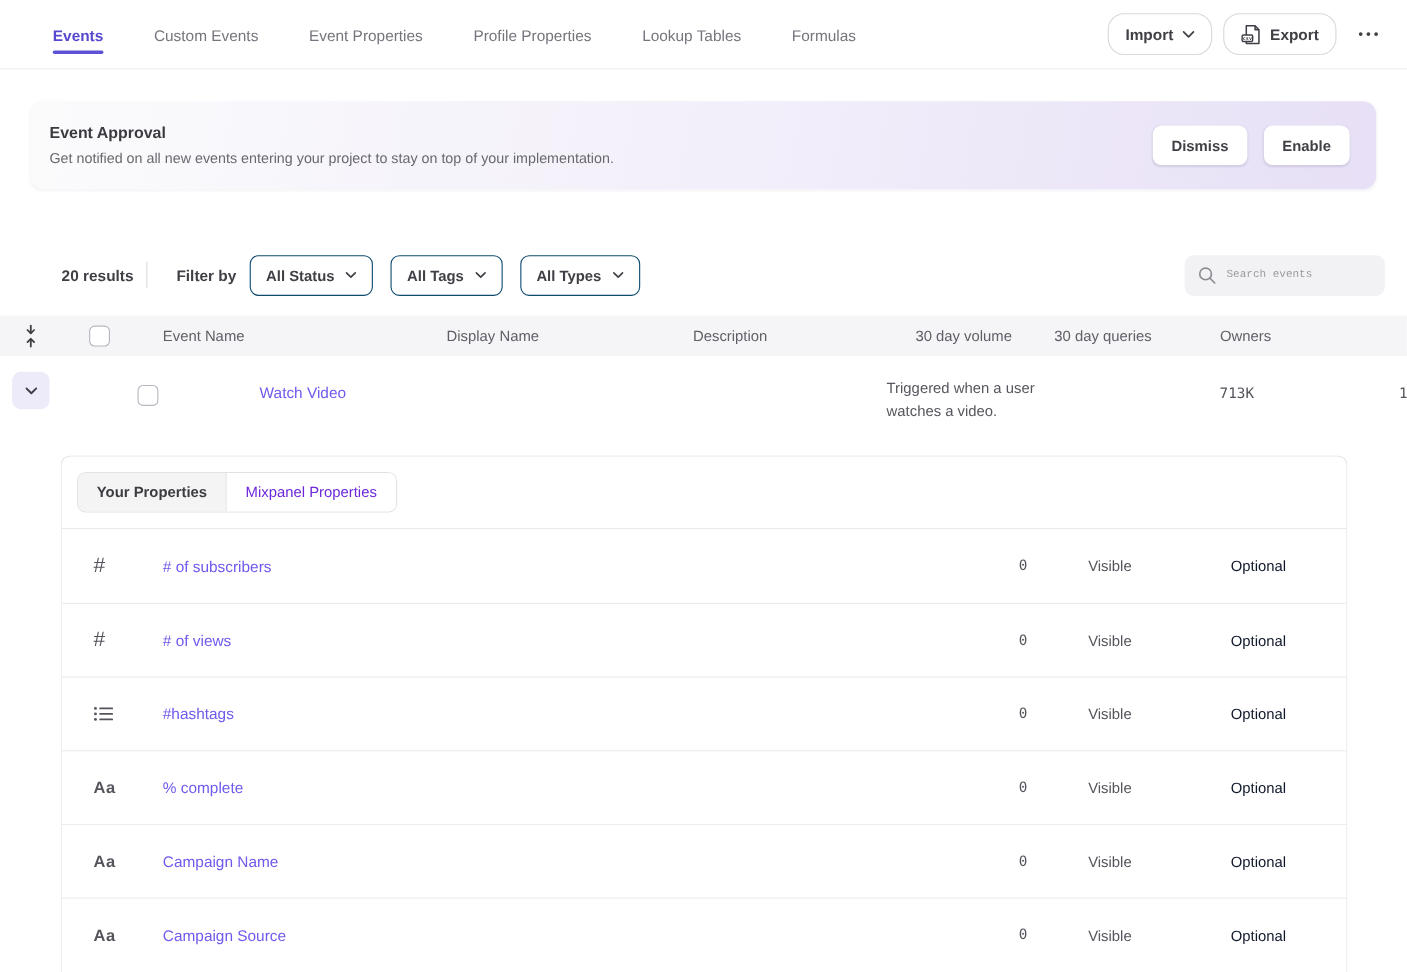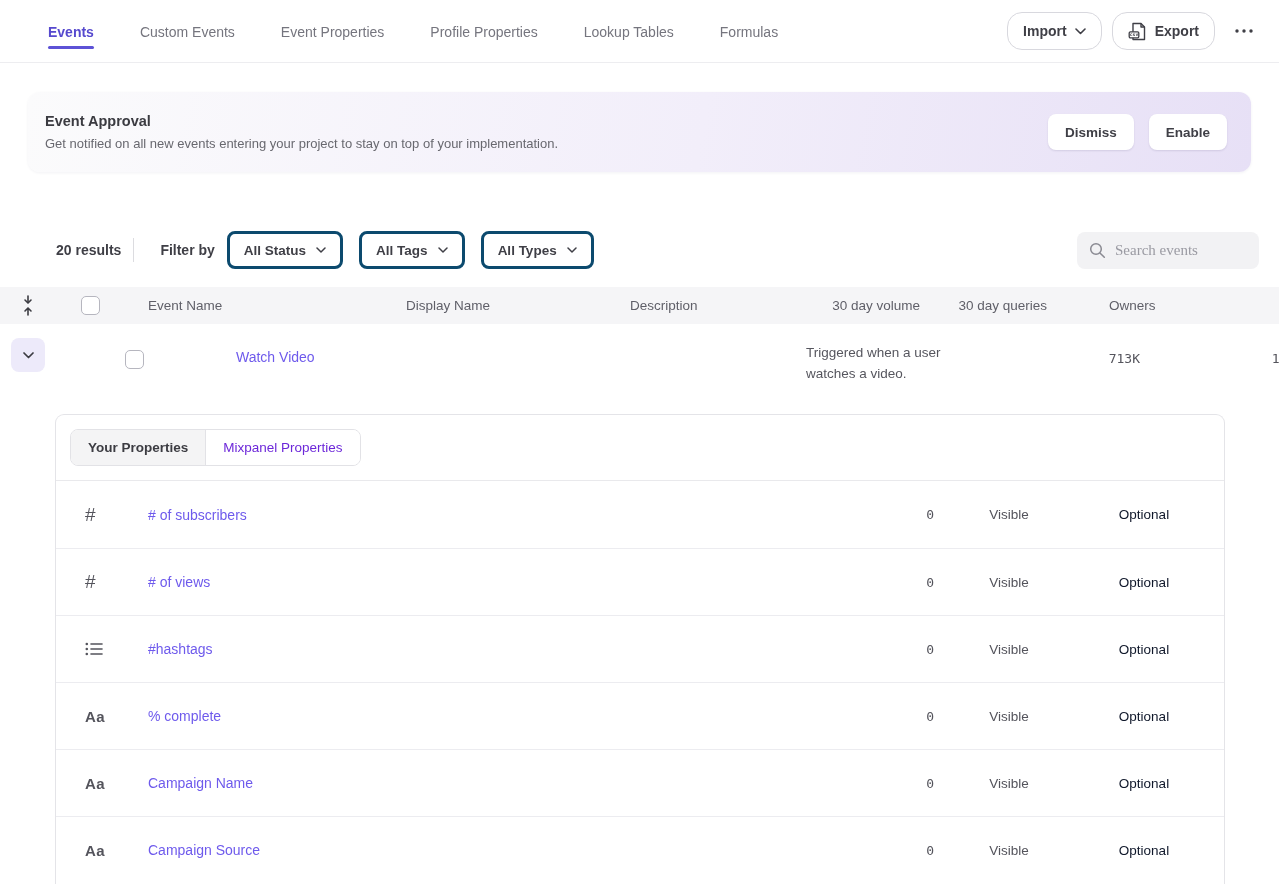--- a/index.html
+++ b/index.html
@@ -34,27 +34,27 @@
     font-size:13.5px; font-weight:bold; color:#3f3f46; font-family:inherit; cursor:pointer;
     box-shadow:0 1px 2px rgba(40,30,80,0.12); }
 
   
   .filter-row { display:flex; align-items:center; margin-top:59px; height:38px;
     padding:0 20px 0 56px; }
   .results { font-size:14px; font-weight:bold; color:#3f3f46; }
   .vdivider { width:1px; height:24px; background:#dcdce0; margin:0 14px 0 12px; }
   .filter-by { font-size:14px; font-weight:bold; color:#3f3f46; margin:0 12px; }
   .dropdown { display:inline-flex; align-items:center; gap:10px; height:37px; padding:16px 14px;
-    background:#fff; border:3px solid #0c4a6e; border-radius:8px; font-size:13.5px;
+    background:#fff; border:1px solid #0c4a6e; border-radius:8px; font-size:13.5px;
     font-weight:bold; color:#3f3f46; font-family:inherit; cursor:pointer; margin-right:16px; }
   .spacer { flex:1; }
   .search { display:flex; align-items:center; gap:9px; width:182px; height:37px;
     background:#f2f2f4; border-radius:8px; padding:0 12px; }
-  .search input { border:none; background:transparent; outline:none; font-size:15px;
-    color:#404040; width:100%; font-family:Liberation Serif, serif; }
+  .search input { border:none; background:transparent; outline:none; font-size:10px;
+    color:#404040; width:100%; font-family:Liberation Mono, monospace; }
   .search input::placeholder { color:#9a9aa2; }
 
   
   .table { margin-top:18px; }
   .thead { display:flex; align-items:center; height:37px; background:#f5f5f7;
     font-size:13.5px; color:#5f5f68; }
   .trow { display:flex; align-items:flex-start; padding:18px 0 20px; background:#fff;gap:44px; }
   .col-exp { width:56px; display:flex; justify-content:center; flex-shrink:0; }
   .col-check { width:70px; padding-left:25px; flex-shrink:0; }
   .col-name { width:258px; padding-left:22px; flex-shrink:0; }

